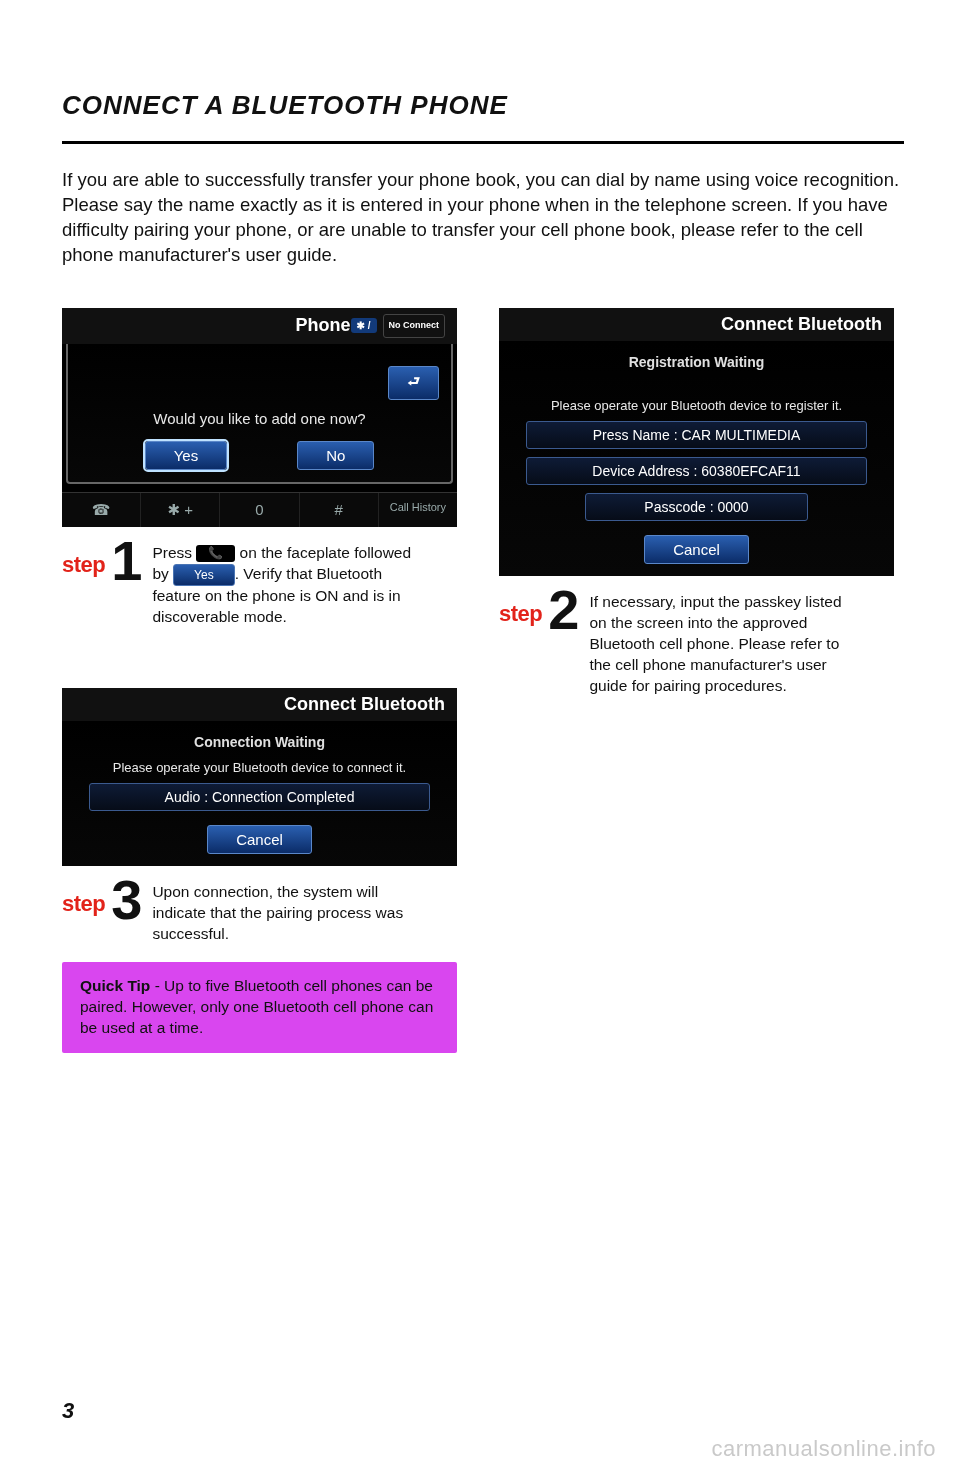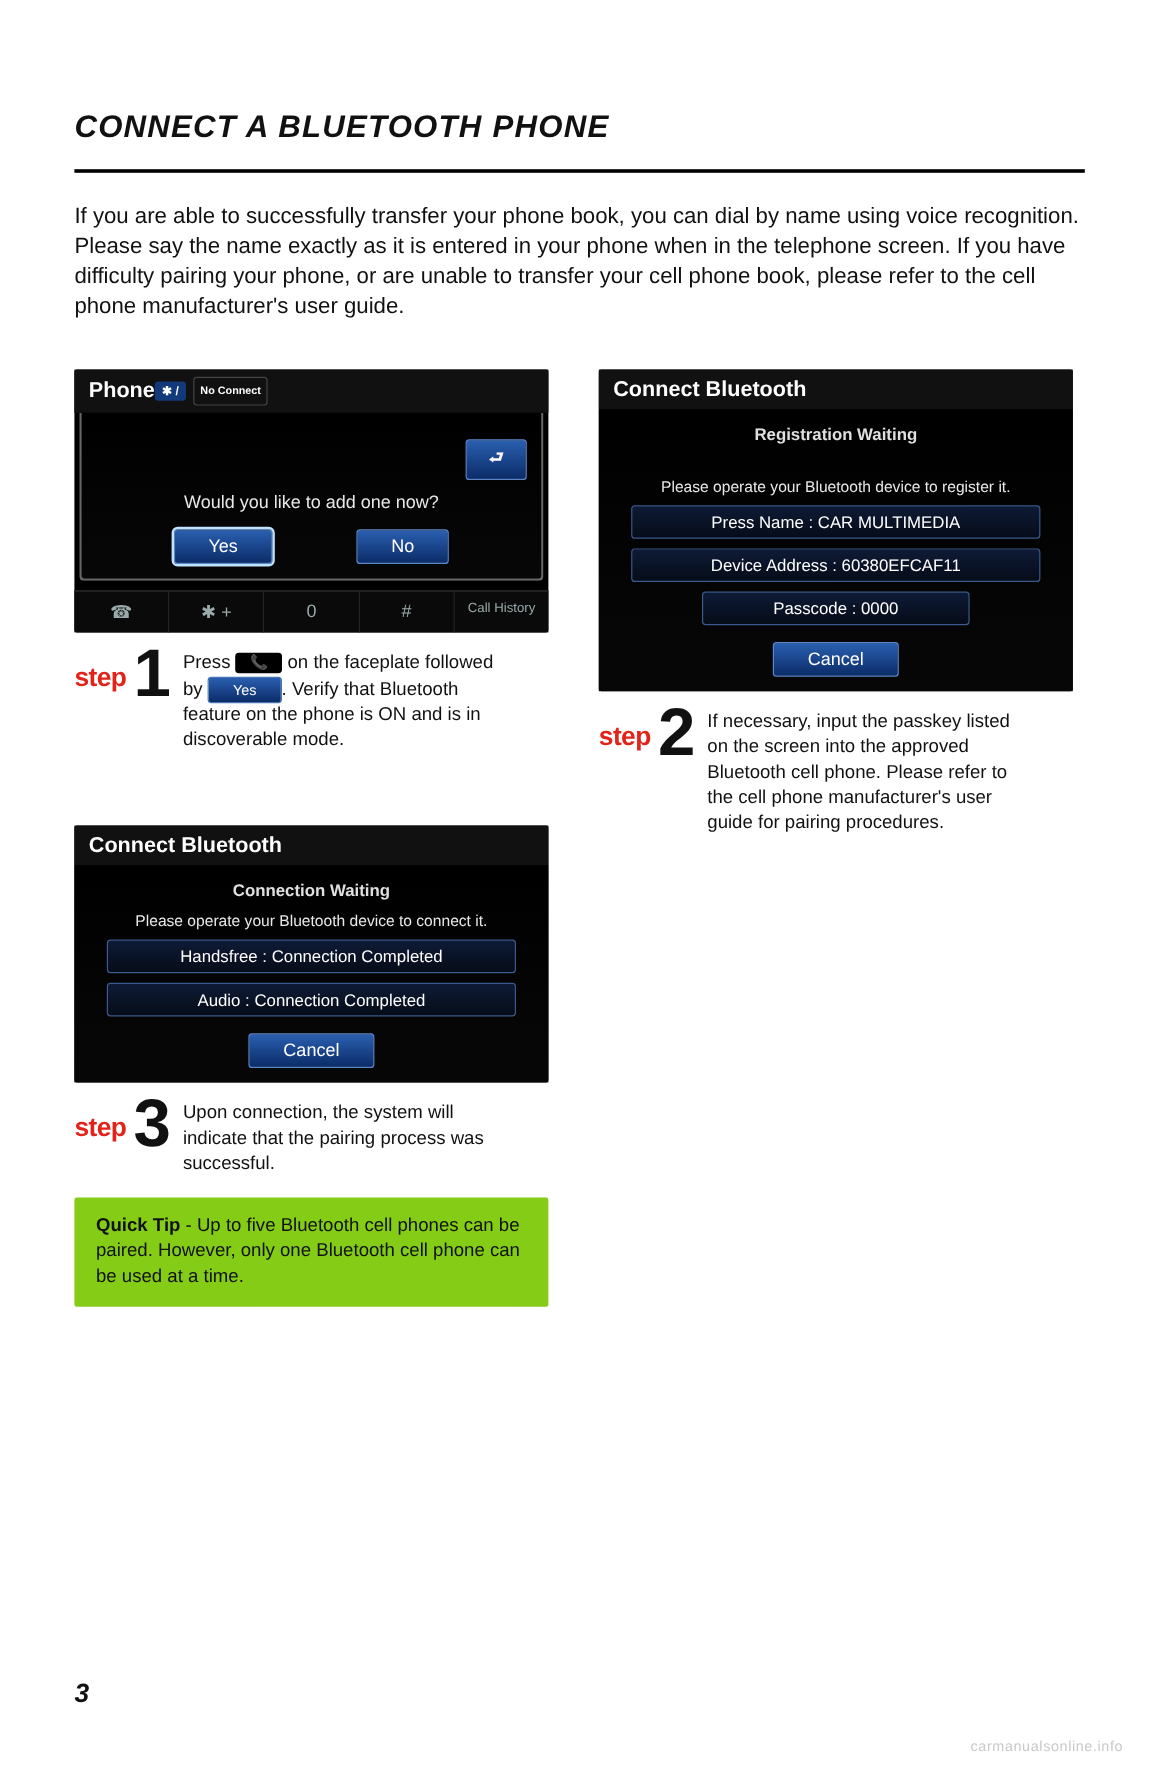--- a/index.html
+++ b/index.html
@@ -33,21 +33,21 @@
   .shot {
     background: #000;
     border-radius: 2px;
     color: #fff;
     width: 395px;
     margin-bottom: 10px;
   }
   .shot-header {
     display: flex;
     align-items: center;
-    justify-content: flex-start;
+    justify-content: flex-end;
     padding: 6px 12px;
     font-size: 18px;
     font-weight: 600;
     background: #111;
   }
   .shot-header .hdr-icons { display: flex; gap: 6px; align-items: center; font-size: 10px; }
   .shot-header .hdr-icons .pill { background: #123a7a; color: #fff; padding: 2px 6px; border-radius: 3px; font-size: 10px; }
   .shot-header .hdr-icons .nc { border: 1px solid #444; padding: 6px 5px; border-radius: 3px; font-size: 9px; line-height: 1.1; text-align: center; }
   .shot-body {
     padding: 10px 12px 12px;
@@ -141,42 +141,42 @@
     display: inline-block;
     background: linear-gradient(#2a5fb0, #0b2c68);
     border: 1px solid #4a74b3;
     color: #fff;
     font-size: 12px;
     padding: 2px 20px;
     border-radius: 3px;
     vertical-align: middle;
   }
   .tip-box {
-    background: #84cc16;
+    background: #d946ef;
     padding: 14px 18px;
     font-size: 15.5px;
     line-height: 1.35;
     border-radius: 2px;
     margin-top: 18px;
     width: 395px;
   }
   .tip-box b { font-weight: 700; }
   .page-num {
     position: absolute;
     left: 62px;
     bottom: 60px;
     font-size: 22px;
     font-weight: 700;
     font-style: italic;
   }
   .watermark {
     position: absolute;
     right: 24px;
     bottom: 22px;
-    font-size: 12px;
+    font-size: 22px;
     color: #c9c9c9;
     letter-spacing: 0.5px;
   }
   .step3-wrap { margin-top: 60px; }
 </style>
 </head>
 <body>
 
 <div class="page-title">CONNECT A BLUETOOTH PHONE</div>
 <div class="intro">If you are able to successfully transfer your phone book, you can dial by name using voice recognition. Please say the name exactly as it is entered in your phone when in the telephone screen. If you have difficulty pairing your phone, or are unable to transfer your cell phone book, please refer to the cell phone manufacturer's user guide.</div>
@@ -221,21 +221,20 @@
     </div>
 
     <div class="step3-wrap">
       <div class="shot">
         <div class="shot-header">
           <span>Connect Bluetooth</span>
         </div>
         <div class="shot-body">
           <div class="sub-line">Connection Waiting</div>
           <div class="msg-line" style="font-size:13px;margin-top:10px;">Please operate your Bluetooth device to connect it.</div>
-          <div class="info-box">Handsfree : Connection Completed</div>
           <div class="info-box">Audio : Connection Completed</div>
           <div class="cancel-row">
               <div class="sbtn">Cancel</div>
             </div>
         </div>
       </div>
       <div class="step-block">
         <span class="step-word">step</span>
         <span class="step-num">3</span>
         <span class="step-text">Upon connection, the system will indicate that the pairing process was successful.</span>

